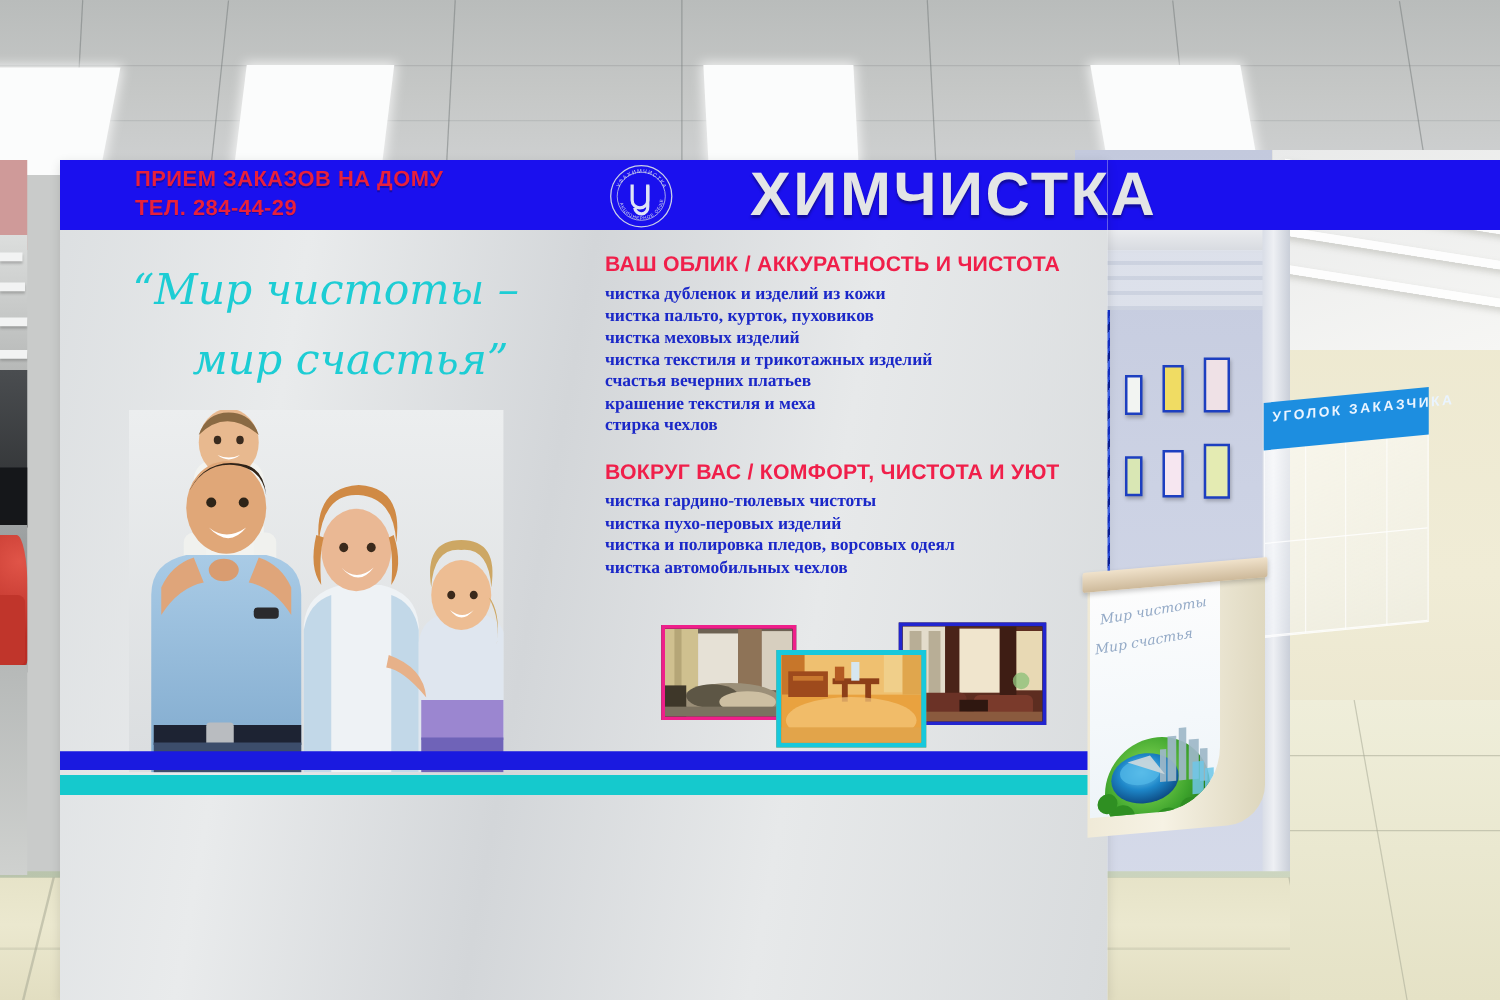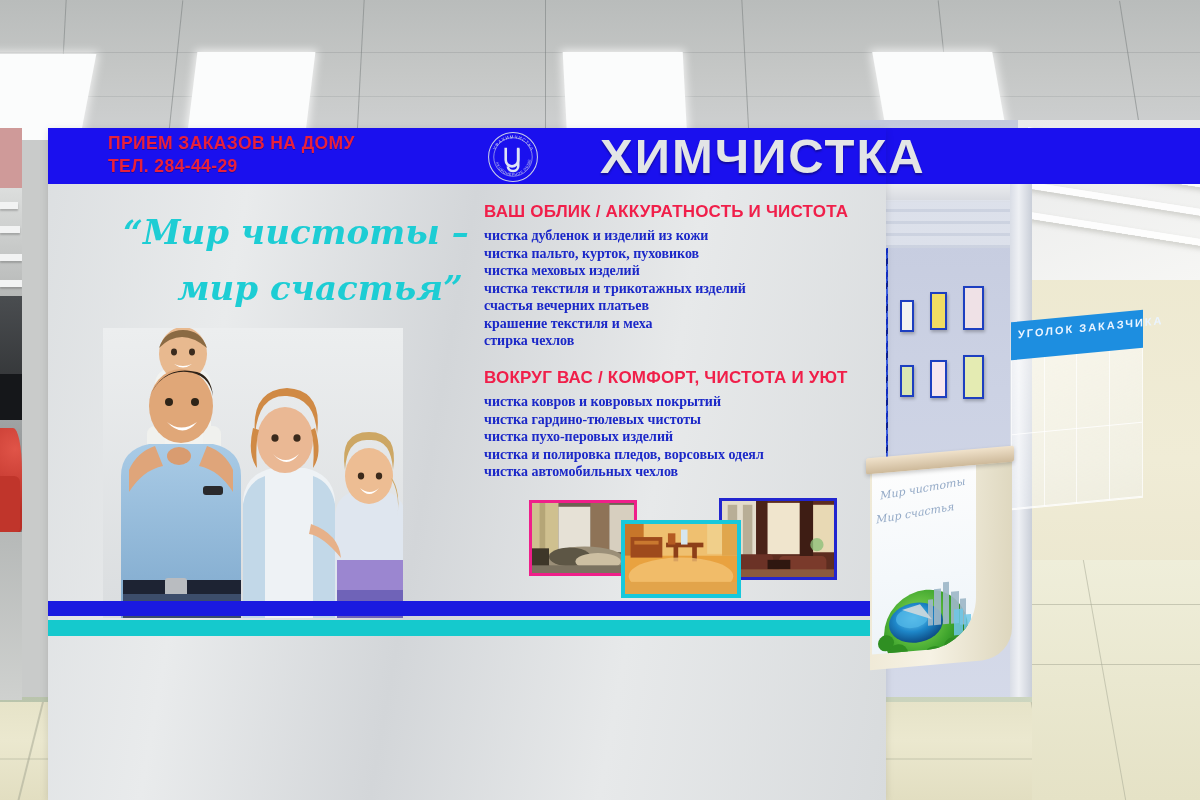--- a/index.html
+++ b/index.html
@@ -72,21 +72,21 @@
   .banner-head-ext { position:absolute; left:860px; top:128px; width:340px; height:56px; background:#1a10ee; }
 
   .logo-seal { position:absolute; left:487px; top:131px; width:52px; height:52px; z-index:6; }
 
   .title-big { position:absolute; left:600px; top:126px; width:520px; height:62px; z-index:5;
     color:#e3e5e6; font-weight:bold; font-size:49px; letter-spacing:2px; line-height:60px;
     font-family:"Liberation Sans",sans-serif; text-shadow:0 2px 2px rgba(0,0,0,.35); white-space:nowrap; }
 
   
   .quote { position:absolute; left:58px; top:76px; width:380px; color:#1dcdd4;
-    font-family:"DejaVu Serif", serif; font-style:italic; font-size:34px; line-height:56px; font-weight:700;text-align:center; }
+    font-family:"DejaVu Serif", serif; font-style:italic; font-size:34px; line-height:56px; font-weight:400; }
   .quote .l2 { margin-left:48px; display:block; }
 
   
   .svc { position:absolute; left:436px; }
   .svc-h { color:#f01f4a; font-weight:bold; font-size:17px; letter-spacing:.2px; margin-bottom:5px; white-space:nowrap; }
   .svc-li { color:#1b28c8; font-weight:bold; font-size:14px; line-height:17.5px;
     font-family:"Liberation Serif", serif; white-space:nowrap; }
   .svc1 { top:74px; } .svc2 { top:240px; }
 
   
@@ -303,21 +303,20 @@
       <div class="svc-li">чистка пальто, курток, пуховиков</div>
       <div class="svc-li">чистка меховых изделий</div>
       <div class="svc-li">чистка текстиля и трикотажных изделий</div>
       <div class="svc-li">счастья вечерних платьев</div>
       <div class="svc-li">крашение текстиля и меха</div>
       <div class="svc-li">стирка чехлов</div>
     </div>
 
     <div class="svc svc2">
       <div class="svc-h">ВОКРУГ ВАС / КОМФОРТ, ЧИСТОТА И УЮТ</div>
-      <div class="svc-li">чистка ковров и ковровых покрытий</div>
       <div class="svc-li">чистка гардино-тюлевых чистоты</div>
       <div class="svc-li">чистка пухо-перовых изделий</div>
       <div class="svc-li">чистка и полировка пледов, ворсовых одеял</div>
       <div class="svc-li">чистка автомобильных чехлов</div>
     </div>
 
     <div class="family">
       <svg viewBox="0 0 300 290" width="300" height="290">
         <defs>
           <linearGradient id="bg" x1="0" y1="0" x2="0" y2="1">

